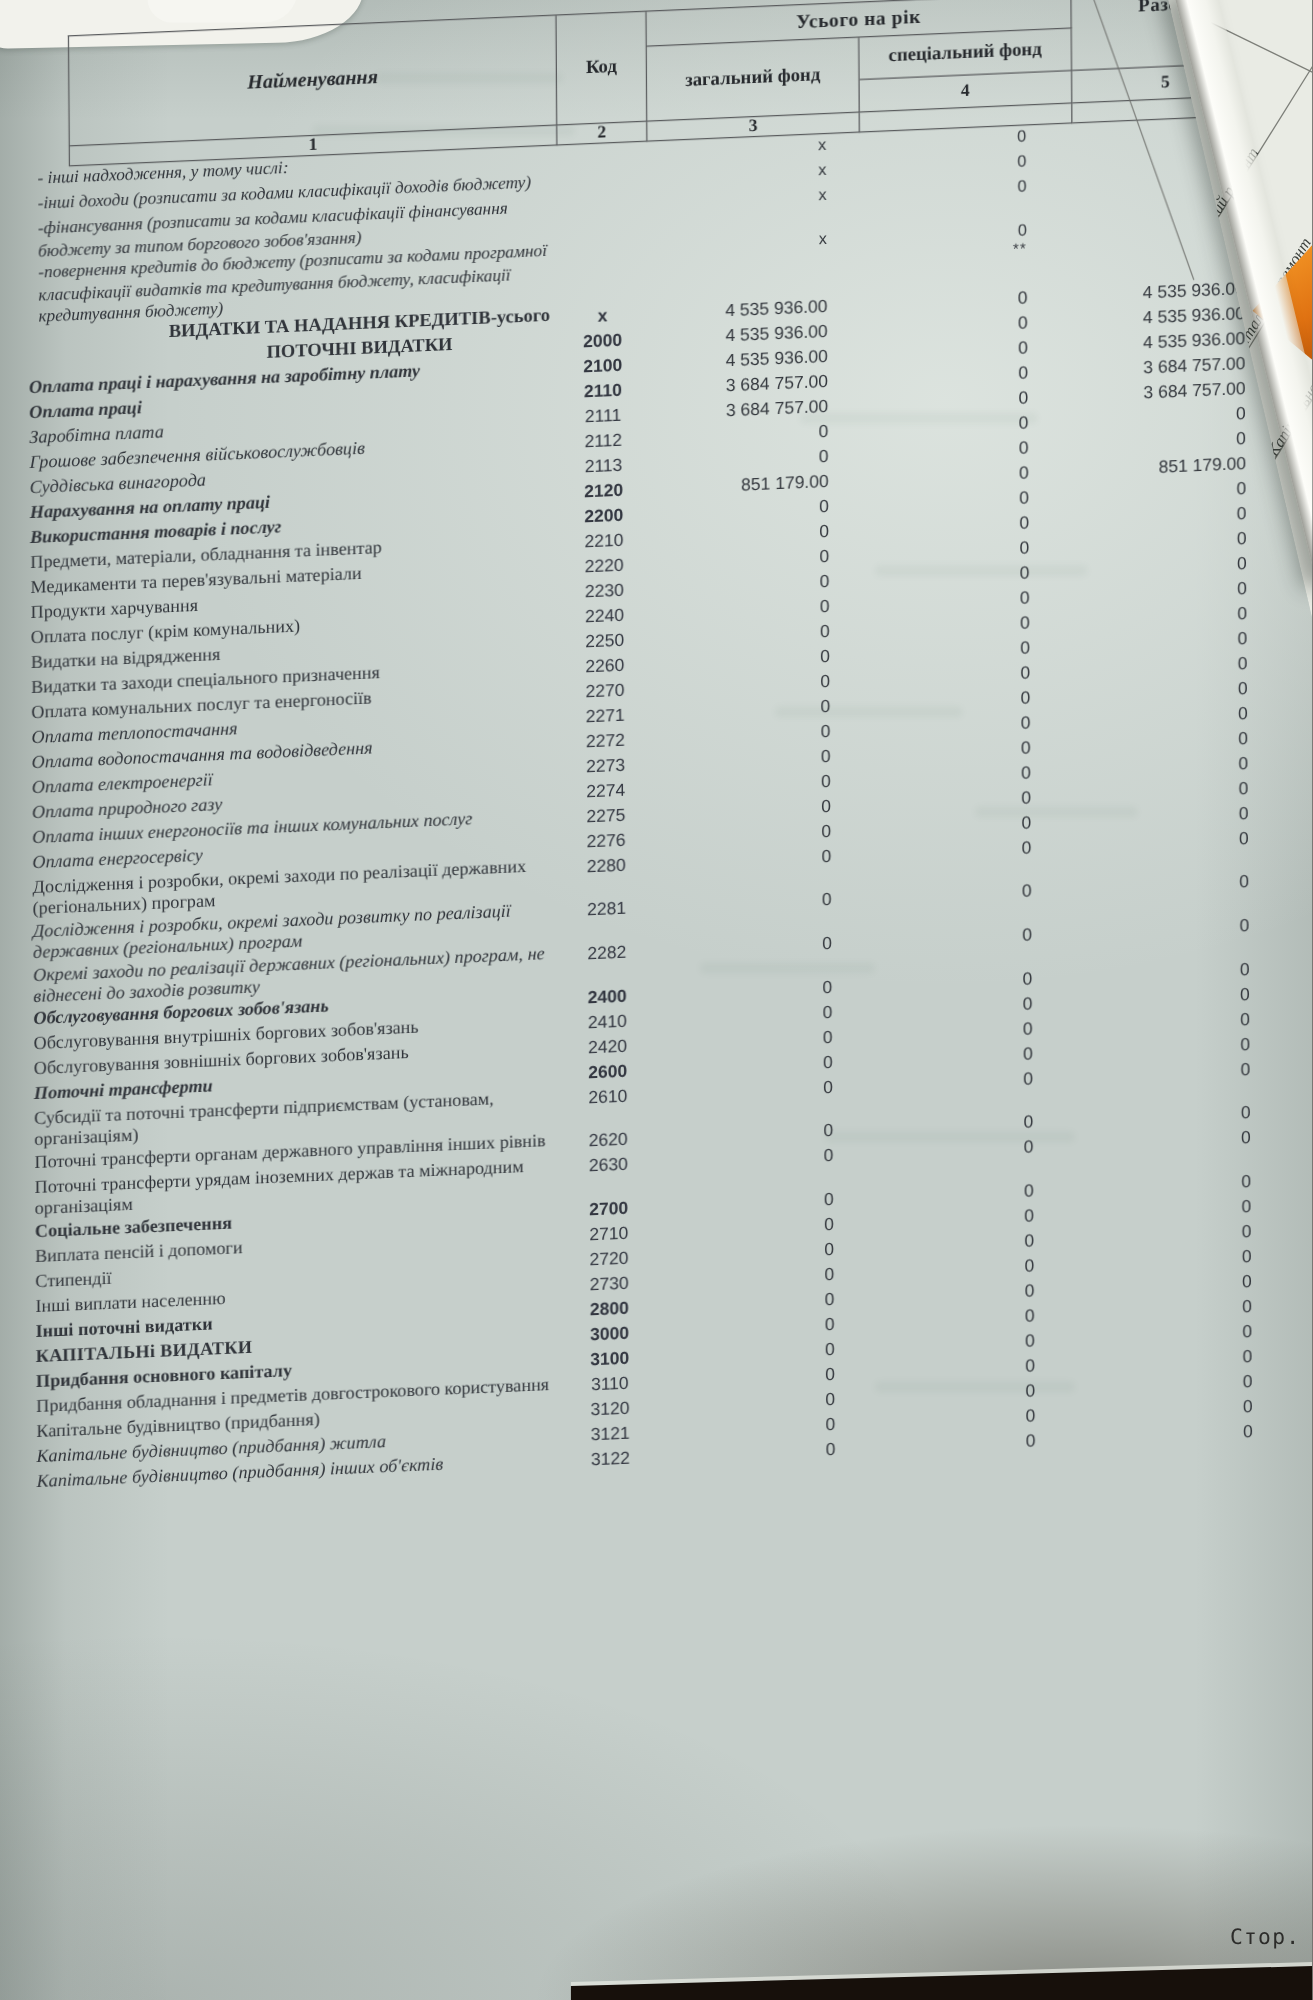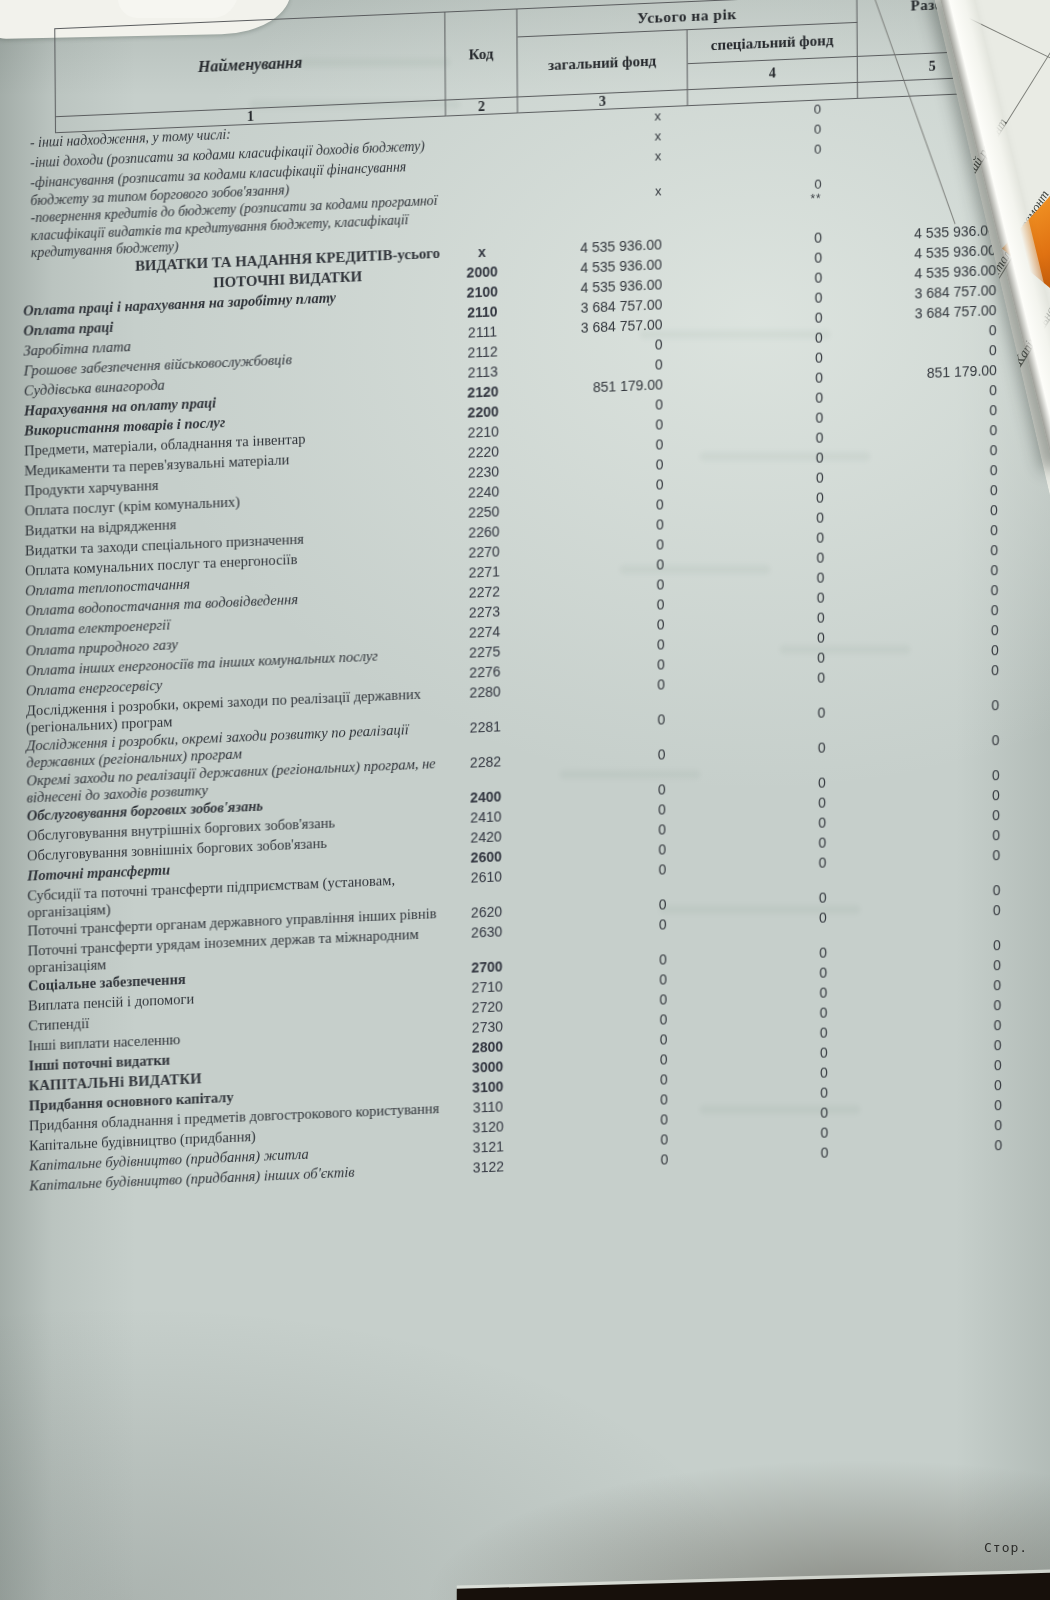--- a/index.html
+++ b/index.html
@@ -74,21 +74,21 @@
   .s-center-bold .code{font-weight:bold;}
   .s-bold-italic .lab{font-weight:bold;font-style:italic;}
   .s-bold-italic .code{font-weight:bold;}
   .s-italic .lab{font-style:italic;}
   .s-bold .lab{font-weight:bold;}
   .s-bold .code{font-weight:bold;}
   .s-caps .lab{font-weight:bold;letter-spacing:.3px;}
   .s-caps .code{font-weight:bold;}
   
   .page-label{position:absolute;left:984px;top:1540px;font-family:"DejaVu Sans Mono",monospace;
-              font-size:13px;color:#2c2c2a;letter-spacing:1px;z-index:12;}
+              font-size:17px;color:#2c2c2a;letter-spacing:1px;z-index:12;}
   
   .sheet-under{position:absolute;inset:0;z-index:30;
                clip-path:polygon(89% 0, 100% 0, 100% 31%);background:transparent;}
   .sheet-under .fill{position:absolute;inset:0;background:#e9ebe4;
                clip-path:polygon(89% 0, 100% 0, 100% 31%);}
   .sheet-line{position:absolute;height:1.2px;background:#7c7e78;transform-origin:left center;}
   .sl1{left:938px;top:232px;width:280px;transform:rotate(-58deg);}
   .sl2{left:984px;top:302px;width:280px;transform:rotate(-58deg);}
   .sl3{left:1018px;top:370px;width:280px;transform:rotate(-58deg);}
   .sl4{left:953px;top:10px;width:140px;transform:rotate(26deg);}

